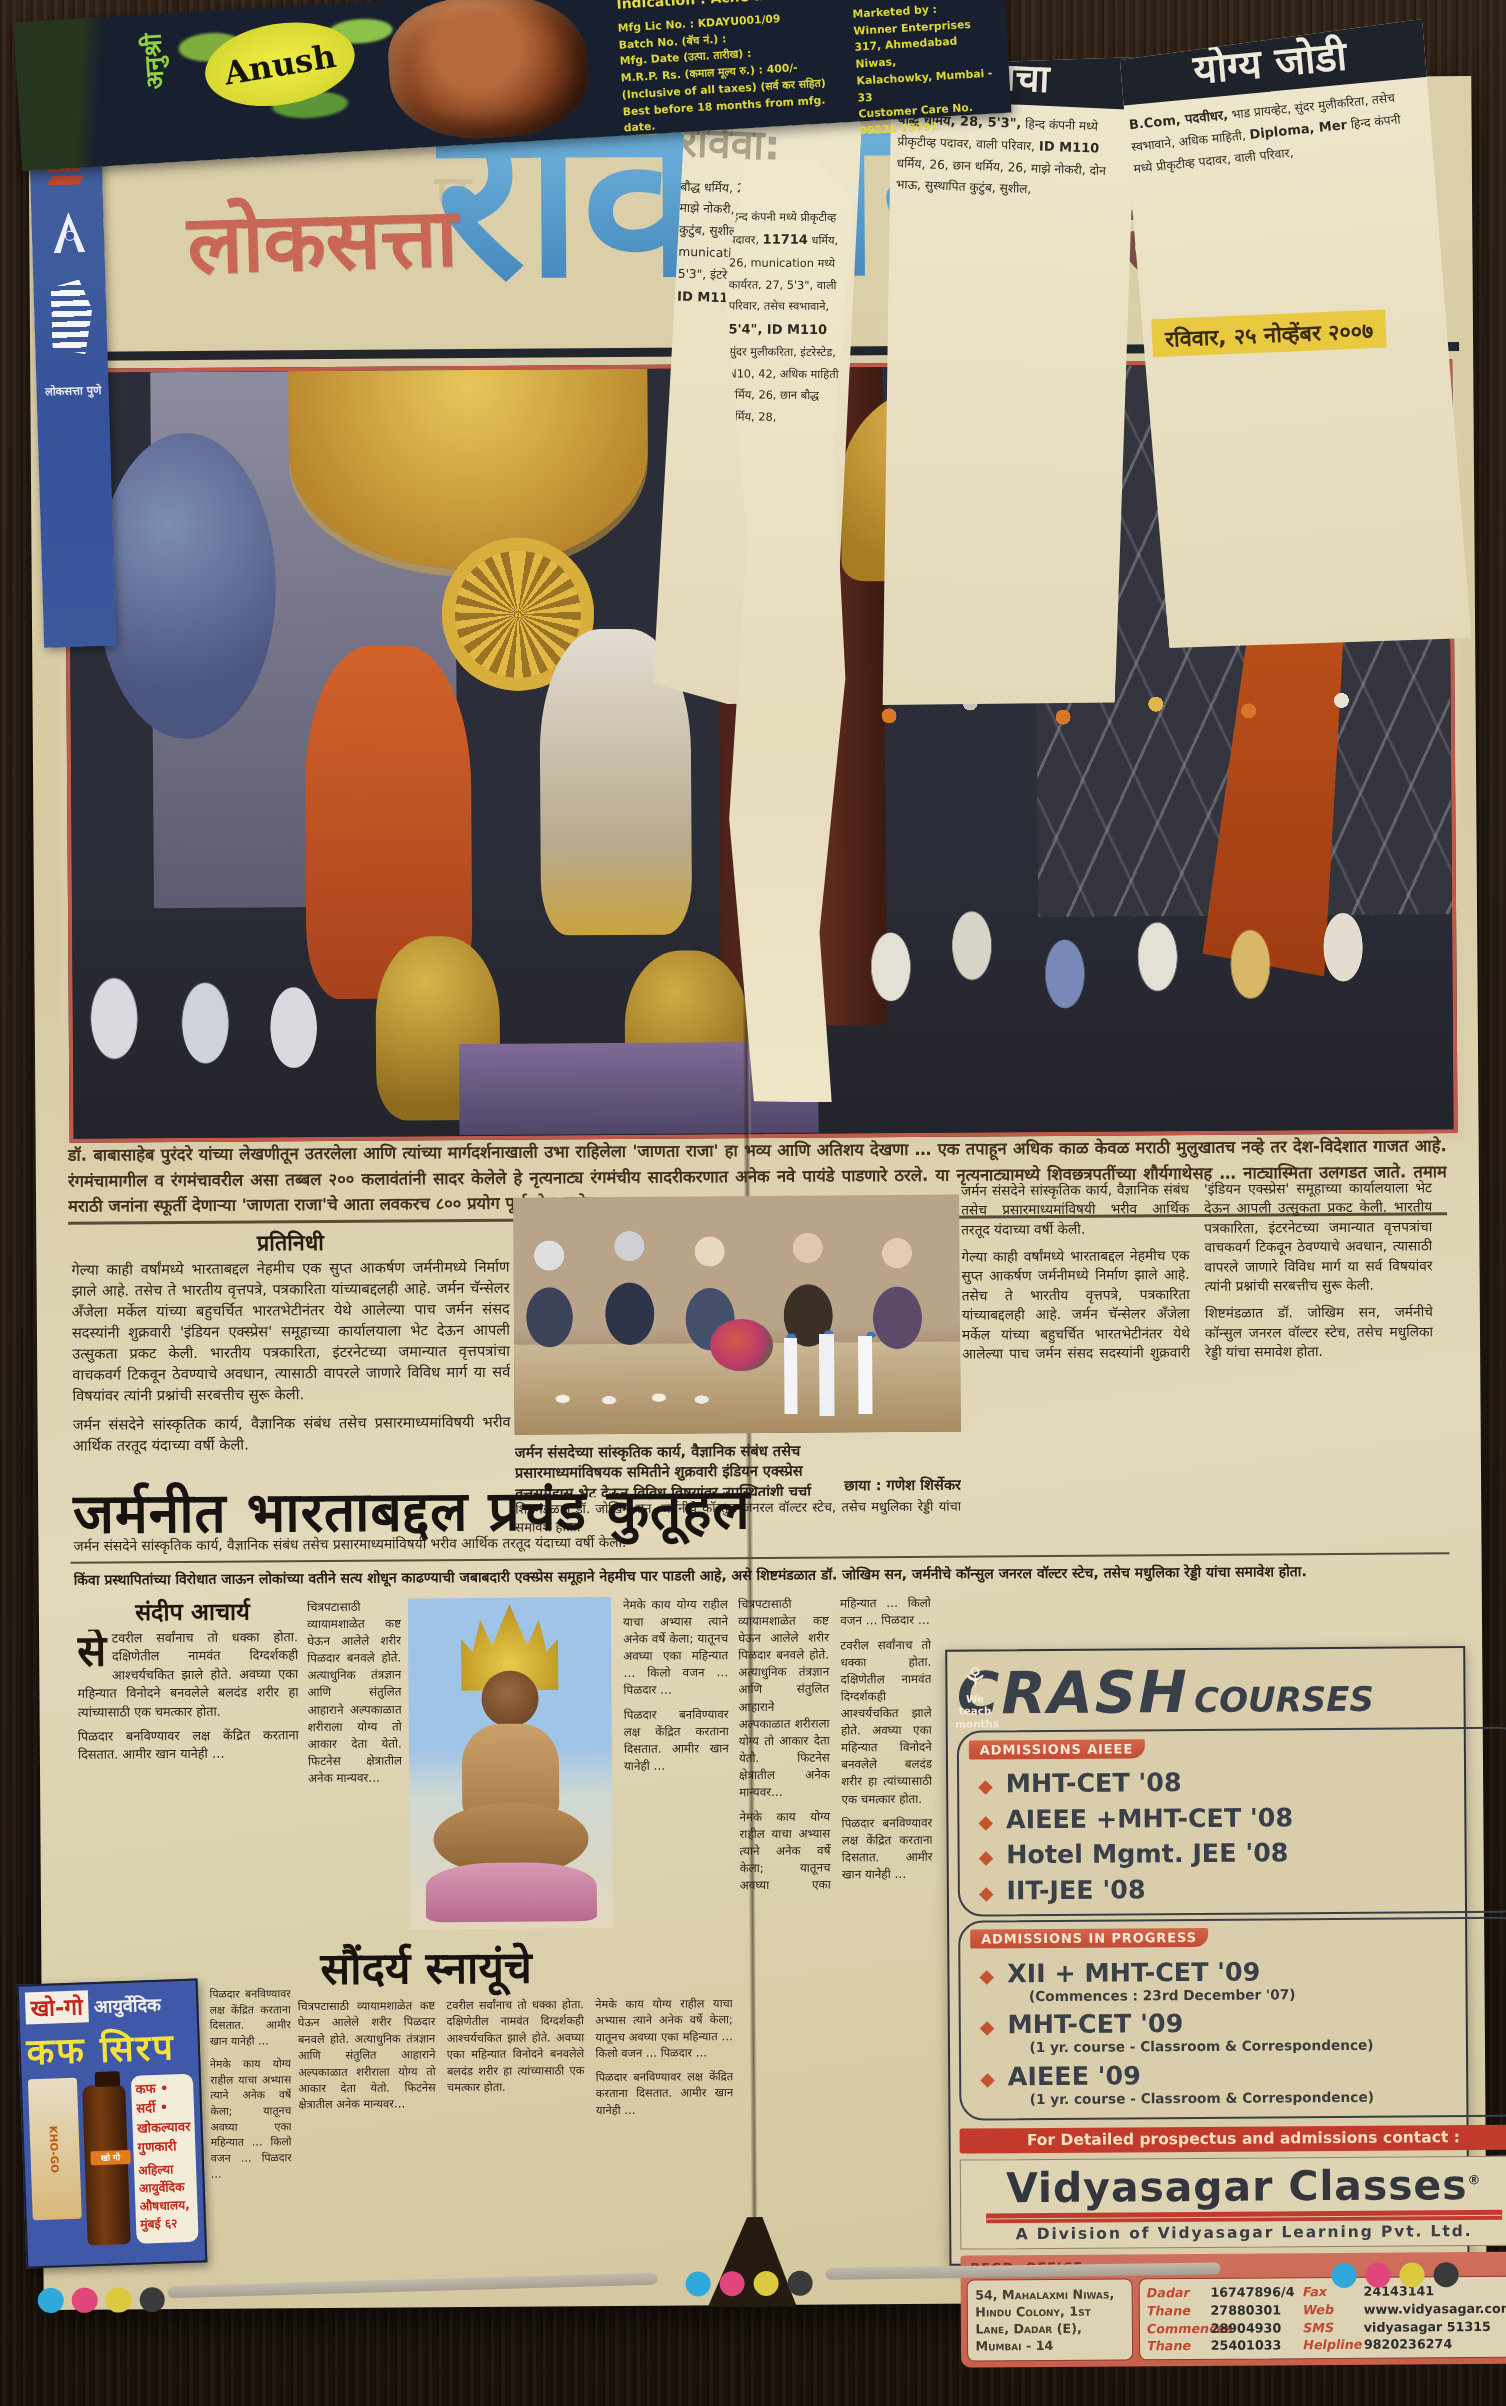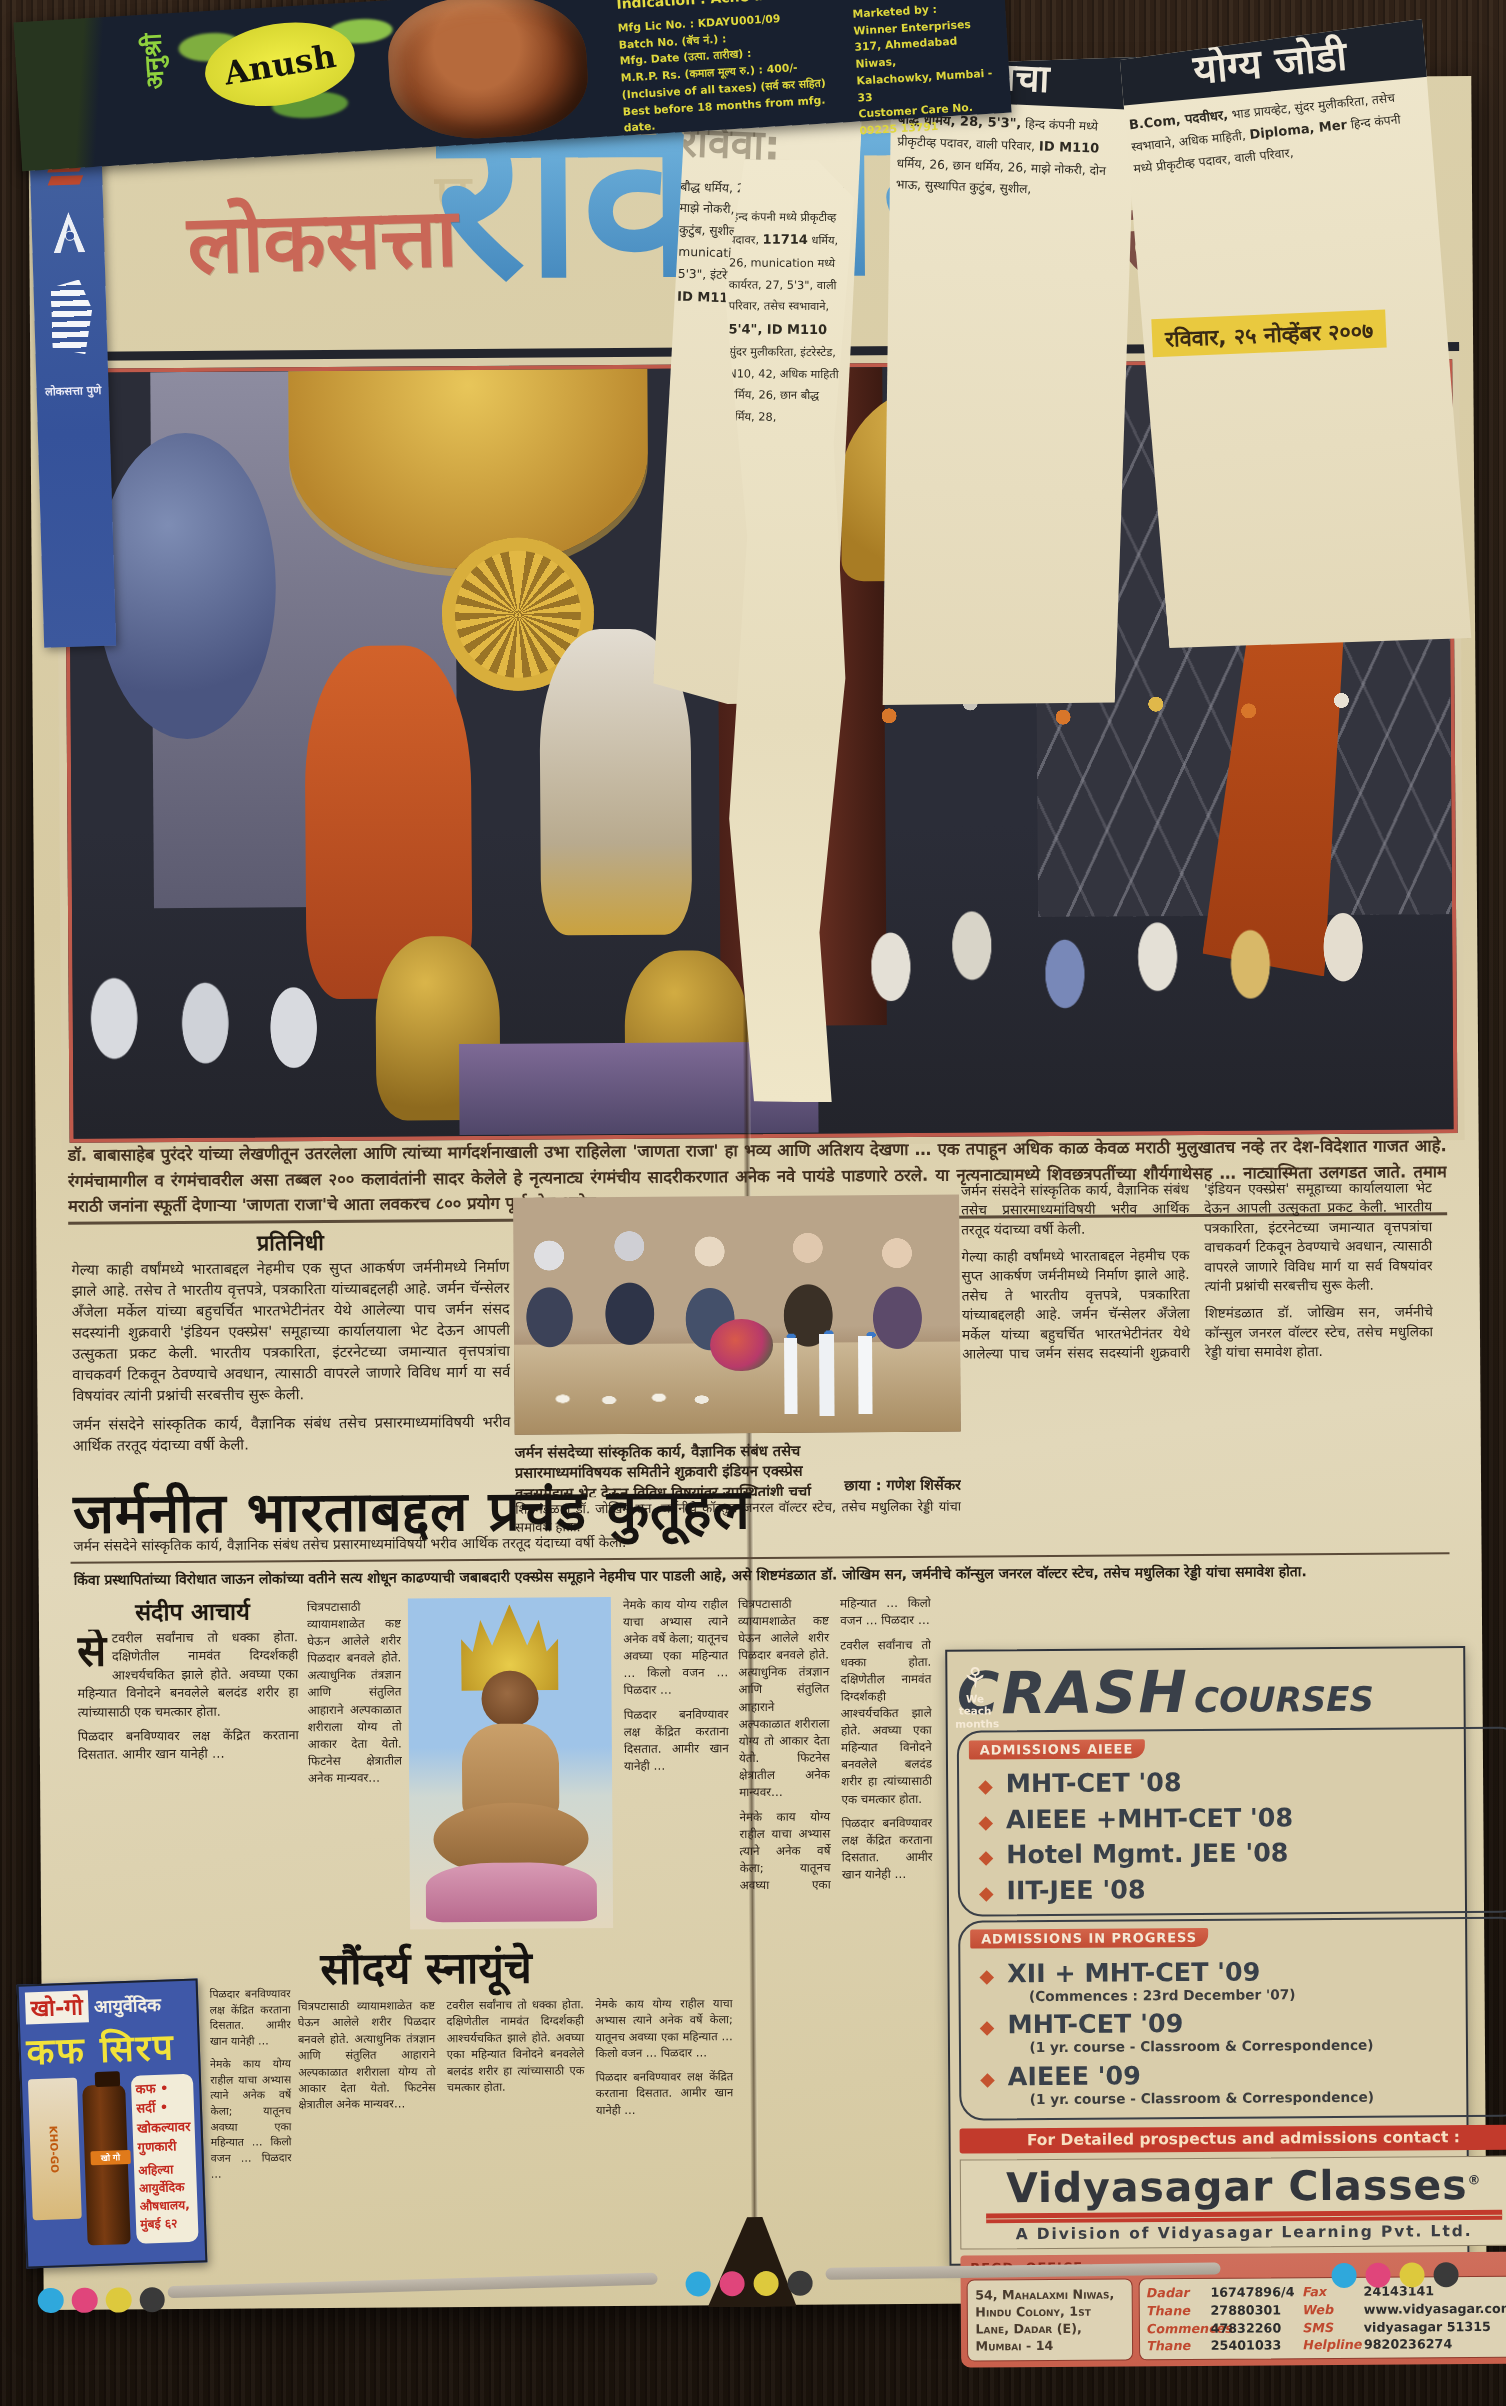--- a/index.html
+++ b/index.html
@@ -444,21 +444,21 @@
           <div class="cr-box tel">
             <span class="lb">Dadar</span>
               <span class="vl">16747896/4</span>
             <span class="lb">Fax</span>
               <span class="vl">24143141</span>
             <span class="lb">Thane</span>
               <span class="vl">27880301</span>
             <span class="lb">Web</span>
               <span class="vl">www.vidyasagar.com</span>
             <span class="lb">Commences</span>
-              <span class="vl">47832260</span>
+              <span class="vl">28904930</span>
             <span class="lb">SMS</span>
               <span class="vl">vidyasagar 51315</span>
             <span class="lb">Thane</span>
               <span class="vl">25401033</span>
             <span class="lb">Helpline</span>
               <span class="vl">9820236274</span>
           </div>
         </div>
       </div>
     </div>

